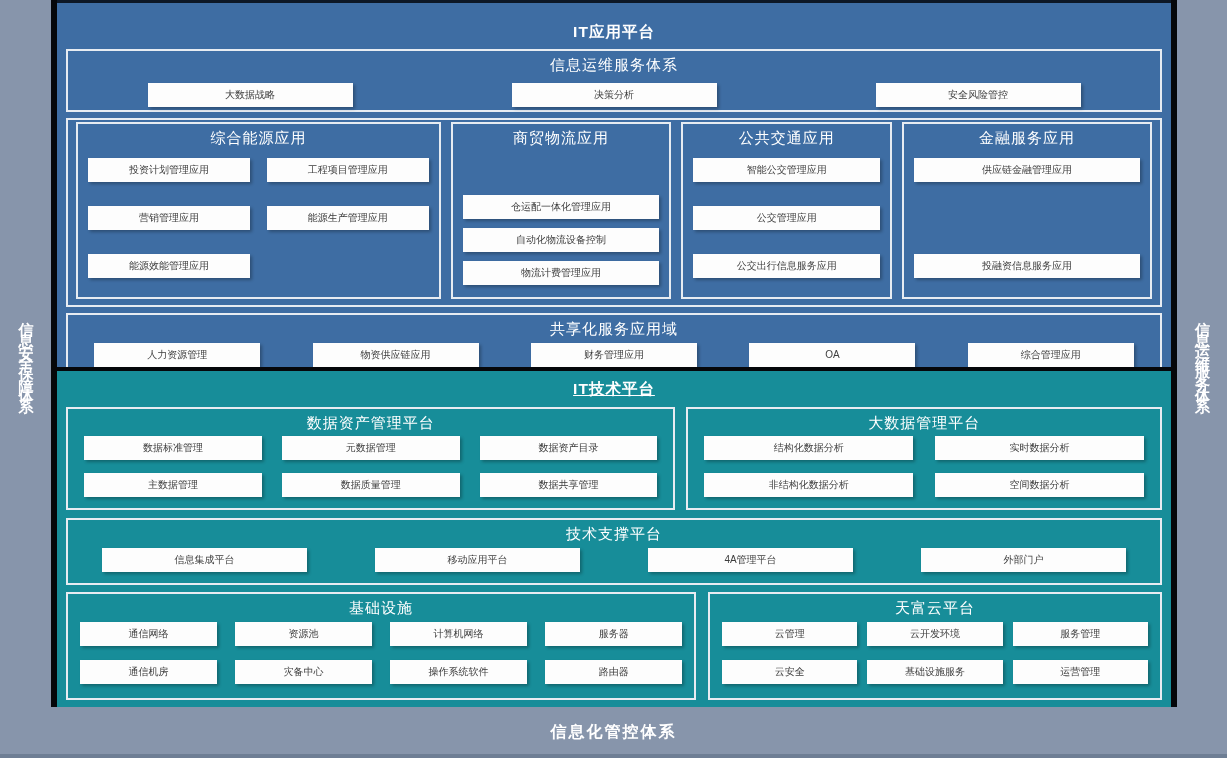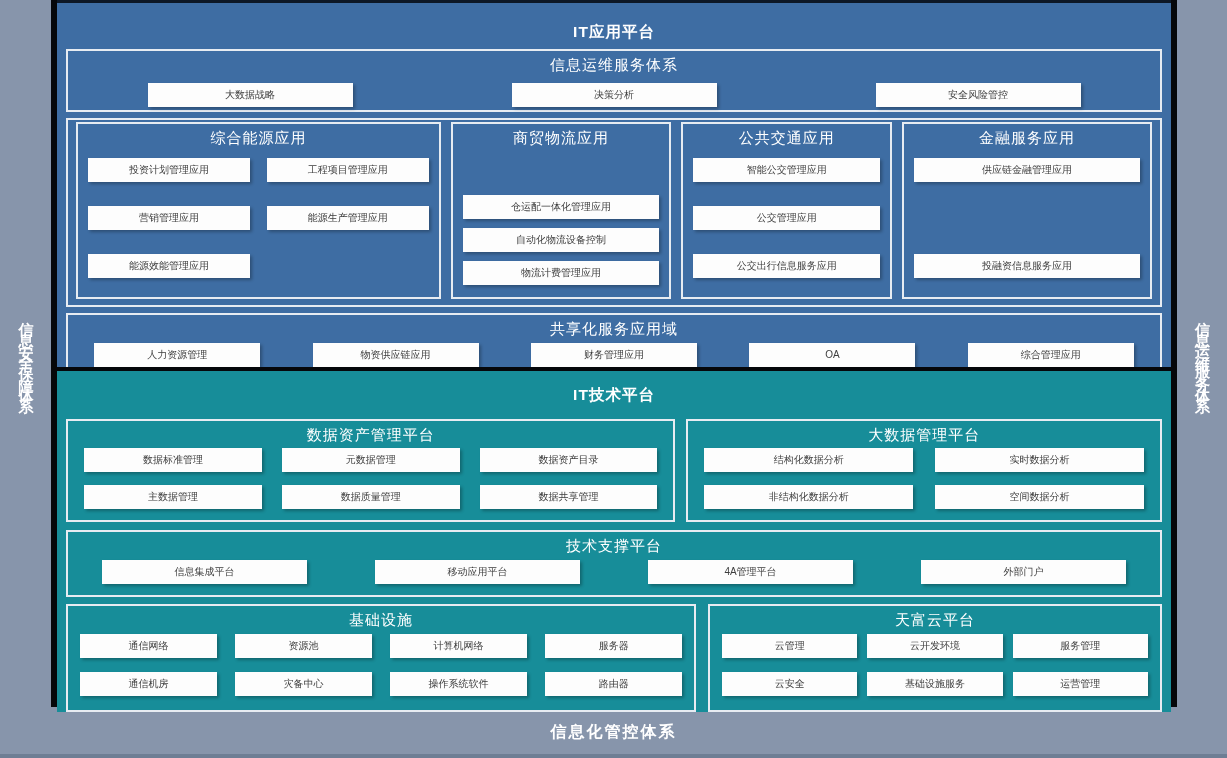--- a/index.html
+++ b/index.html
@@ -72,21 +72,21 @@
   .cols2{grid-template-columns:1fr 1fr;gap:9px 17px;}
   .cols1{grid-template-columns:1fr;gap:9px;}
   .cols3{grid-template-columns:1fr 1fr 1fr;}
   .cols4{grid-template-columns:repeat(4,1fr);}
 
   .sec3{height:67px;margin-top:6px;}
   .sec3-items{display:grid;grid-template-columns:repeat(5,1fr);justify-items:center;padding-top:2px;}
   .sec3-items .box{width:166px;}
 
   
-  .tech-title{height:48px;}
+  .tech-title{height:36px;text-decoration:underline;}
   .trow1{display:flex;gap:11px;height:103px;}
   .g-bigdata{flex:0 0 43.4%;}
   .g-dataasset{flex:1;}
   .trow1 .group-grid{gap:12px 22px;padding:1px 16px 11px;}
   .tsupport{margin-top:8px;height:67px;}
   .tsupport-items{display:grid;grid-template-columns:repeat(4,1fr);justify-items:center;padding-top:2px;}
   .tsupport-items .box{width:205px;}
   .trow2{margin-top:7px;display:flex;gap:12px;height:108px;}
   .g-infra{flex:0 0 57.5%;}
   .g-cloud{flex:1;}

